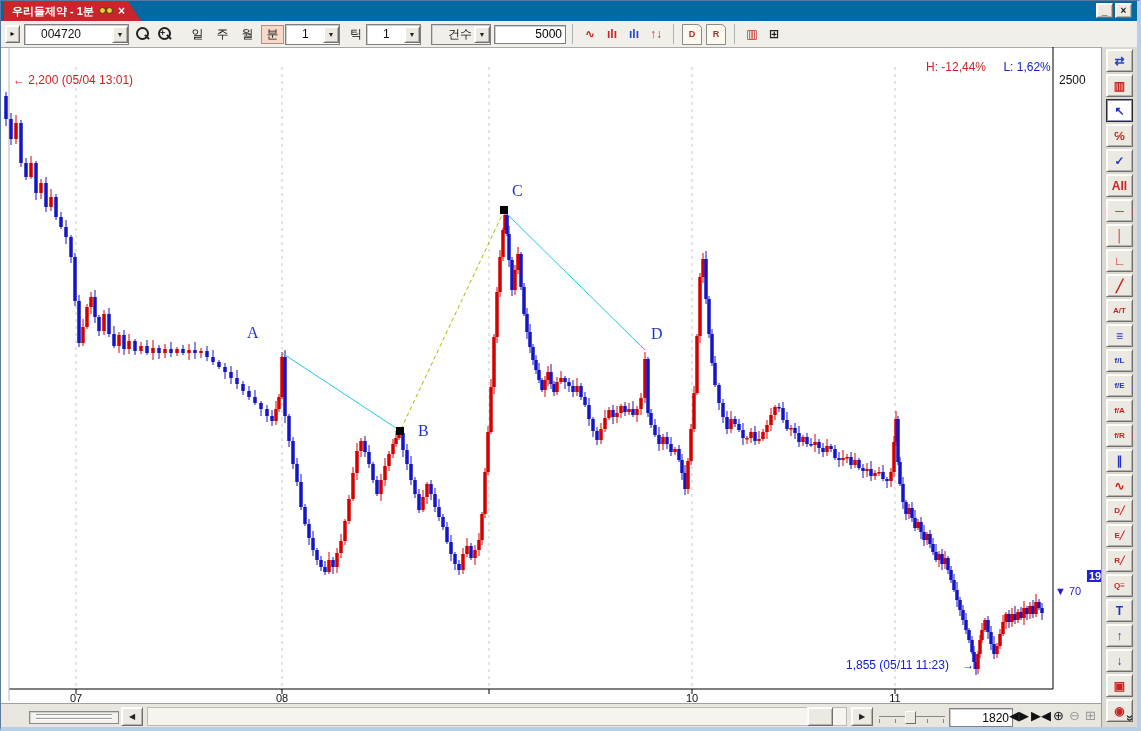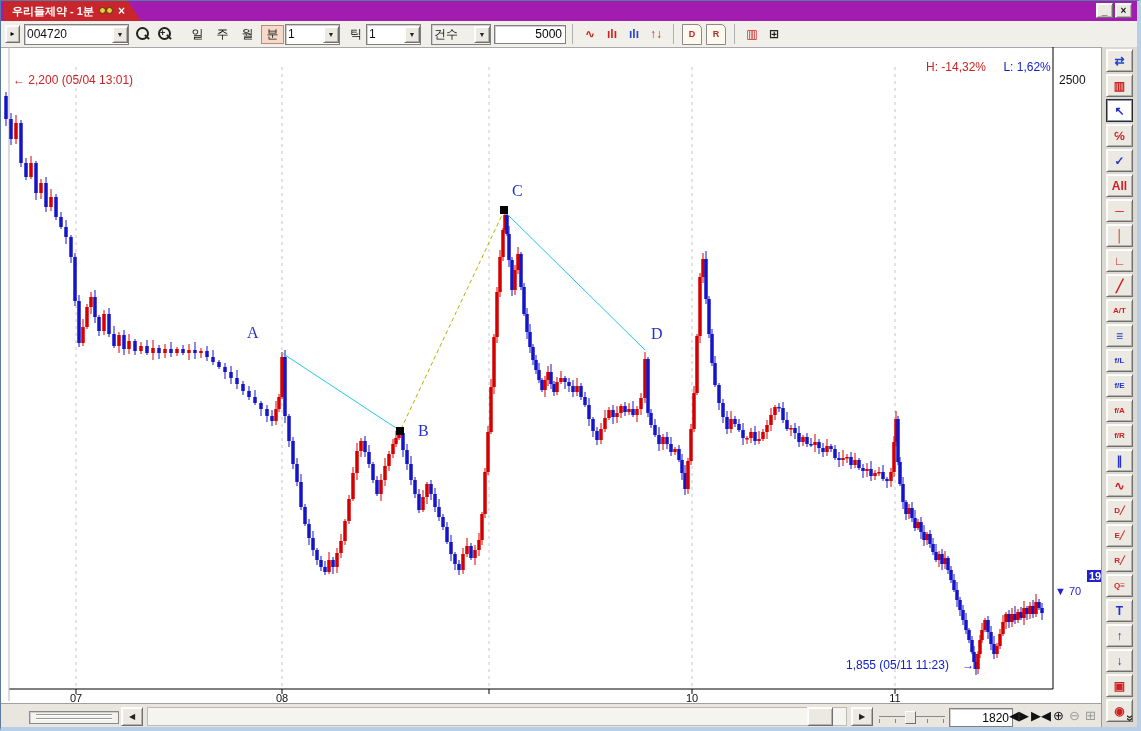--- a/index.html
+++ b/index.html
@@ -1,39 +1,39 @@
 <!DOCTYPE html>
 <html><head>
 <meta charset="utf-8">
 <style>
   html,body{margin:0;padding:0;background:#9aa7b8;font-family:"Liberation Sans","DejaVu Sans",sans-serif;}
   .window{position:relative;width:1141px;height:731px;box-sizing:border-box;background:#fff;
     border:1px solid #5a7aa0;border-right:4px solid #b6cee8;border-bottom:4px solid #b6cee8;overflow:hidden;}
   
-  .titlebar{position:absolute;left:0;top:0;width:100%;height:20px;background:#a21caf;border-bottom:6px solid #0f766e;}
+  .titlebar{position:absolute;left:0;top:0;width:100%;height:20px;background:#0369a1;border-bottom:6px solid #0f766e;}
   .tab{position:absolute;left:3px;top:0;height:20px;display:flex;align-items:center;gap:5px;
     padding:0 16px 0 8px;background:#c8252c;color:#fff;font-size:11px;font-weight:bold;
     clip-path:polygon(0 0,calc(100% - 13px) 0,100% 100%,0 100%);}
   .tab-close{color:#fff;font-weight:bold;font-size:12px;cursor:default;}
   .link-icon{display:inline-block;width:14px;height:8px;position:relative;}
   .link-icon::before,.link-icon::after{content:"";position:absolute;top:0;width:7px;height:7px;border-radius:50%;
     background:#e9c93d;border:1px solid #4d3b00;box-sizing:border-box;}
   .link-icon::before{left:0}.link-icon::after{left:7px}
   .winbtns{position:absolute;right:5px;top:2px;display:flex;gap:2px;}
   .btn3d{background:#ece9e2;border:1px solid;border-color:#fbfbf8 #6f6f6f #6f6f6f #fbfbf8;
     box-shadow:inset 1px 1px 0 #fff,inset -1px -1px 0 #b5b2ab;font-size:10px;line-height:1;
     display:flex;align-items:center;justify-content:center;padding:0;cursor:default;}
   .wbtn{width:17px;height:15px;font-weight:bold;color:#111;}
   
   .toolbar{position:absolute;left:0;top:20px;width:1137px;height:26px;background:#f1efe9;border-bottom:1px solid #a8a8a8;
     display:flex;align-items:center;font-size:12px;color:#111;}
   .stub{width:15px;height:18px;margin:0 4px;font-size:8px;}
   .combo{height:19px;background:#fff;border:1px solid #7f7f7f;box-shadow:inset 1px 1px 0 #cfcfcf;
     display:flex;align-items:center;}
-  .combo .ctext{flex:1;padding:0 2px;font-size:12px;white-space:nowrap;overflow:hidden;}
+  .combo .ctext{flex:1;padding:0 16px;font-size:12px;white-space:nowrap;overflow:hidden;}
   .carrow{width:16px;height:17px;font-size:7px;color:#222;}
   .mag{position:relative;width:18px;height:18px;margin-left:4px;cursor:default;}
   .mag::before{content:"";position:absolute;left:3px;top:2px;width:9px;height:9px;border:2px solid #222;border-radius:50%;}
   .mag::after{content:"";position:absolute;left:11px;top:11px;width:6px;height:2px;background:#222;transform:rotate(45deg);}
   .mag.plus i{position:absolute;left:5px;top:3px;font-size:9px;font-style:normal;color:#222;font-weight:bold;}
   .period{width:23px;height:19px;margin:0 1px;background:#f1efe9;border:1px solid #f1efe9;font-size:12px;color:#111;
     display:flex;align-items:center;justify-content:center;cursor:default;}
   .period.active{background:#f6d9c8;border:1px solid #b98c7a;}
   .tlabel{margin:0 4px 0 10px;}
   .num{height:17px;border:1px solid #7f7f7f;box-shadow:inset 1px 1px 0 #cfcfcf;font-size:12px;text-align:right;
@@ -709,21 +709,21 @@
       <rect x="1039.25" y="607" width="3.5" height="5" fill="#1414c8"></rect>
       <line x1="281" y1="352" x2="398" y2="429" stroke="#22c8e8" stroke-width="1"></line>
       <line x1="400" y1="428" x2="502" y2="212" stroke="#b4b400" stroke-width="1" stroke-dasharray="4,3"></line>
       <line x1="505" y1="212" x2="644" y2="349" stroke="#22c8e8" stroke-width="1"></line>
       <rect x="395" y="426" width="8" height="8" fill="#000"></rect>
       <rect x="499" y="205" width="8" height="8" fill="#000"></rect>
     </svg>
 
   <div class="note" style="left:925px;top:59px">
     <span class="red">H:</span>
-    <span class="red">-14,32%</span>
+    <span class="red">-12,44%</span>
     <span class="blue" style="margin-left:14px">L:</span>
     <span class="blue">1,62%</span>
   </div>
   <div class="ytop">2500</div>
   <div class="ptag">1900</div>
   <div class="pchg">▼ 70</div>
   <div class="note red" style="left:12px;top:72px">
     <span>←</span>
     <span>2,200 (05/04 13:01)</span>
   </div>

